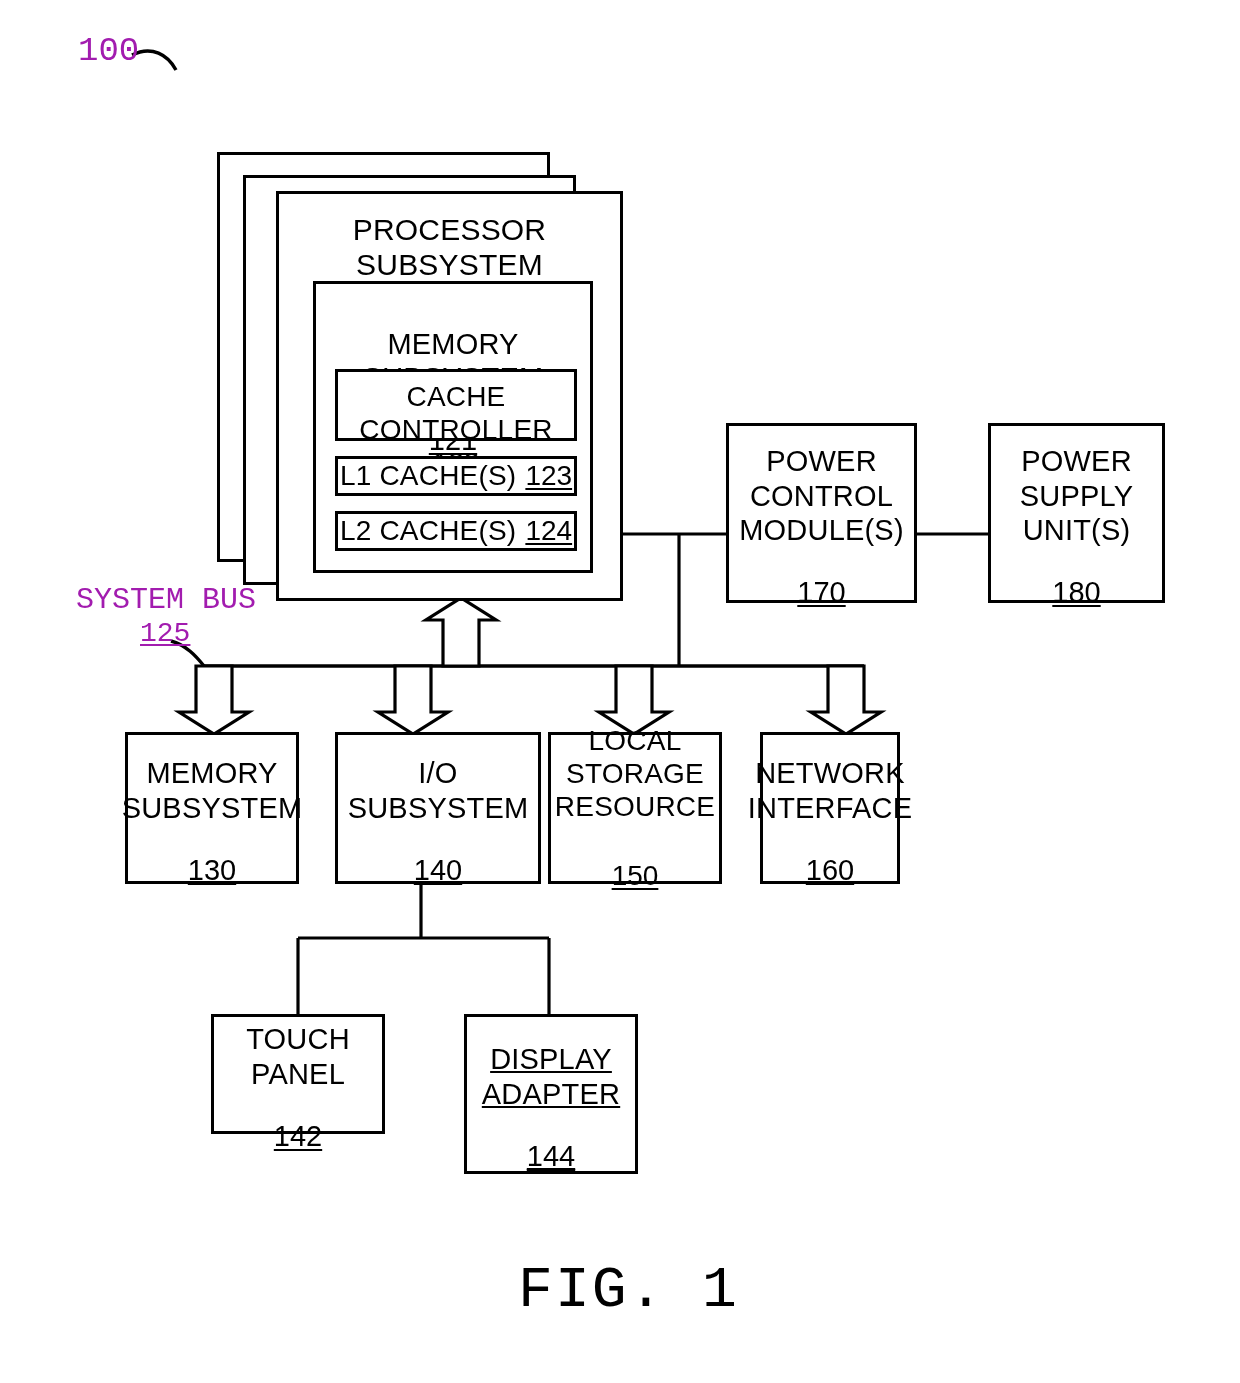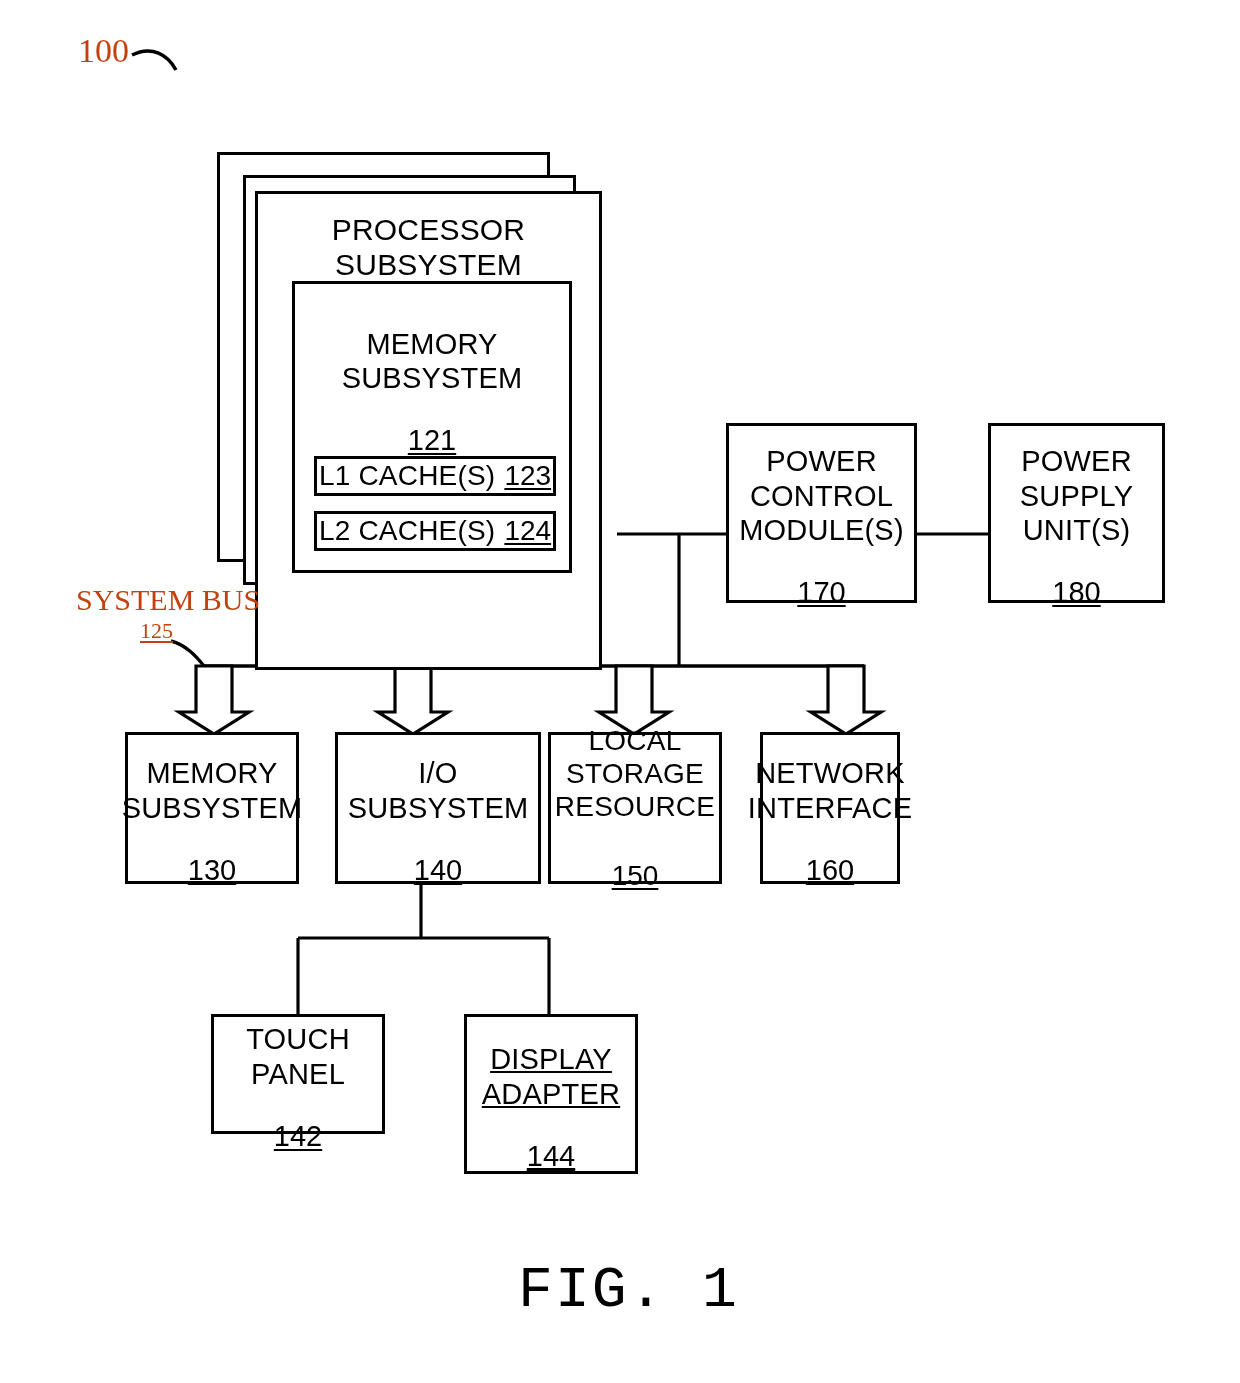--- a/index.html
+++ b/index.html
@@ -60,22 +60,22 @@
     gap: 9px;
     width: 100%;
     height: 100%;
     border-radius: 17px;
   }
   .fs30 { font-size: 30px; }
   .fs29 { font-size: 29px; margin-top: 28px; }
   .fs28 { font-size: 28px; }
   .free-text {
     position: absolute;
-    font-family: Liberation Serif, serif;
-    color: #c2410c;
+    font-family: Liberation Mono, monospace;
+    color: #a21caf;
     white-space: nowrap;
     z-index: 6;
   }
   #fig-caption {
     position: absolute;
     left: 17px;
     right: 0;
     top: 1258px;
     text-align: center;
     font-size: 58px;
@@ -89,21 +89,21 @@
     font-size: 34px;
   }
   #bus-label {
     left: 76px;
     top: 583px;
     font-size: 30px;
   }
   #bus-num {
     left: 140px;
     top: 618px;
-    font-size: 22px;
+    font-size: 28px;
     text-decoration: underline;
     text-underline-offset: 3px;
   }
 </style>
 </head>
 <body>
 
 <div id="figure">
 
   <svg id="svg-layer" viewBox="0 0 1240 1383">
@@ -134,28 +134,32 @@
       <polygon points="196,666 196,712 179,712 214,734 249,712 232,712 232,666"></polygon>
       <polygon points="395,666 395,712 378,712 413,734 448,712 431,712 431,666"></polygon>
       <polygon points="616,666 616,712 599,712 634,734 669,712 652,712 652,666"></polygon>
       <polygon points="828,666 828,712 811,712 846,734 881,712 864,712 864,666"></polygon>
     </g>
   </svg>
 
   <div class="ghost" style="left:217px; top:152px; width:333px; height:410px;"></div>
   <div class="ghost" style="left:243px; top:175px; width:333px; height:410px;"></div>
 
-  <div class="box" style="left:255px; top:191px; width:347px; height:479px; padding-top:18px;">
+  <div class="box" style="left:276px; top:191px; width:347px; height:410px; padding-top:18px;">
     <div class="lbl fs30">PROCESSOR SUBSYSTEM</div>
     <div class="num fs30">120</div>
 
     <div class="box" style="left:34px; top:87px; width:280px; height:292px; padding-top:15px;">
       <div class="lbl fs29">MEMORY SUBSYSTEM</div>
       <div class="num fs29">121</div>
 
+      <div class="box" style="left:19px; top:85px; width:242px; height:72px; padding-top:8px;">
+        <div class="lbl fs28">CACHE CONTROLLER</div>
+        <div class="num fs28">122</div>
+      </div>
 
       <div class="box center-v" style="left:19px; top:172px; width:242px; height:40px;">
         <div class="inline-row">
           <span class="lbl fs28">L1 CACHE(S)</span>
           <span class="num fs28">123</span>
         </div>
       </div>
 
       <div class="box center-v" style="left:19px; top:227px; width:242px; height:40px;">
         <div class="inline-row">

